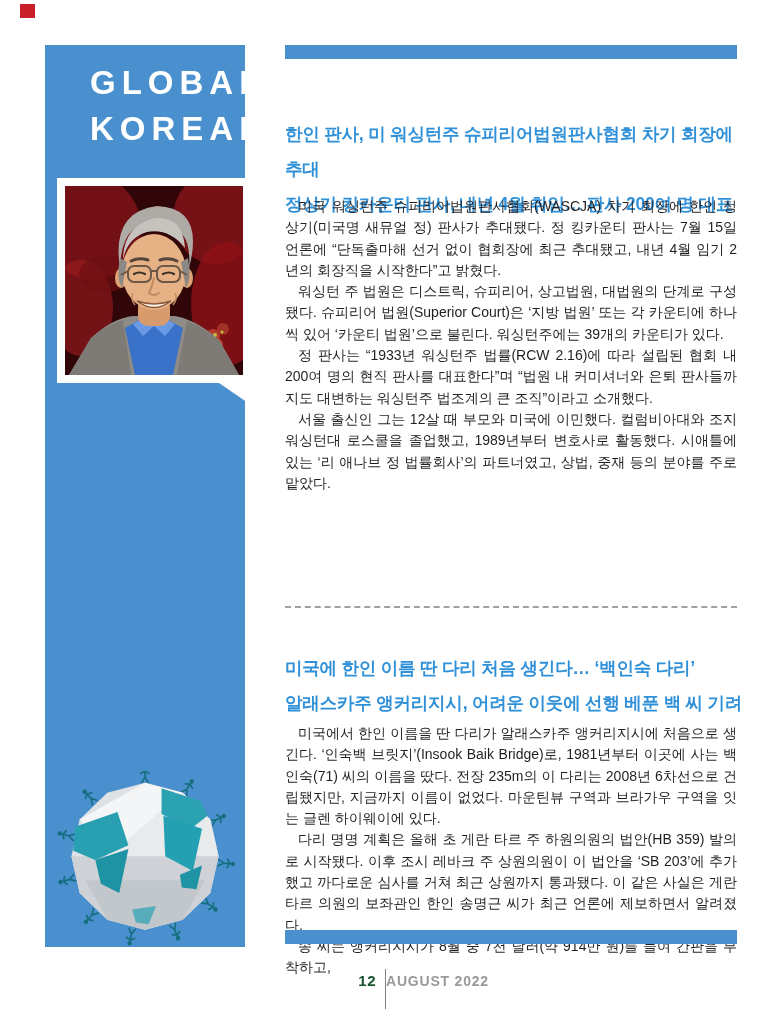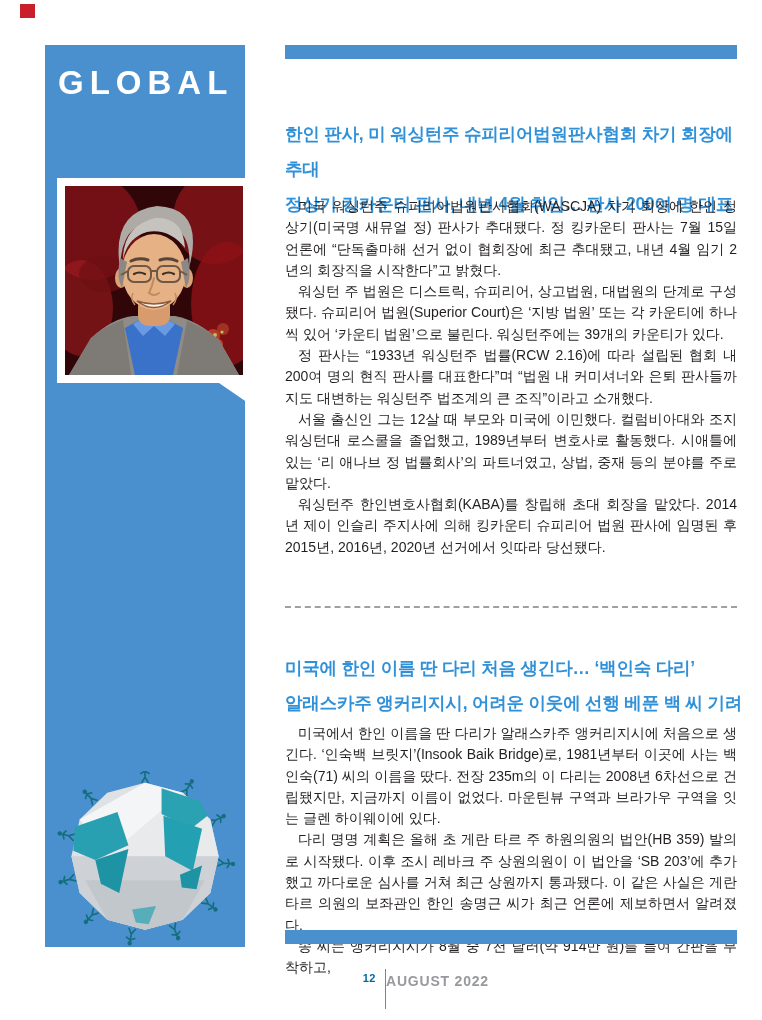--- a/index.html
+++ b/index.html
@@ -4,21 +4,21 @@
 <style>
   html,body { margin:0; padding:0; background:#ffffff; }
   body { width:762px; height:1020px; position:relative; font-family:"Liberation Sans", sans-serif; overflow:hidden; }
 
   .page { position:absolute; left:0; top:0; width:762px; height:1020px; background:#ffffff; }
 
   .corner-red { position:absolute; left:20px; top:4px; width:15px; height:14px; background:#c81f2a; }
 
   
   .sidebar { position:absolute; left:45px; top:45px; width:200px; height:902px; background:#4a90ce; }
-  .mag-title { padding:15px 0 0 13px; color:#ffffff; font-weight:bold; font-size:33px; line-height:46px; letter-spacing:6px; }
+  .mag-title { padding:15px 0 0 13px; color:#ffffff; font-weight:bold; font-size:33px; line-height:46px; letter-spacing:6px;margin-left:32px; }
   .mag-title span { display:block; }
 
   .photo-frame { position:absolute; left:12px; top:133px; width:194px; height:205px; background:#ffffff; }
   .photo-frame svg { position:absolute; left:8px; top:8px; width:178px; height:189px; display:block; }
   .photo-tail { position:absolute; right:0; top:100%; width:0; height:0; border-top:22px solid #ffffff; border-left:32px solid transparent; }
 
   .globe { position:absolute; left:8px; top:726px; width:184px; height:176px; }
 
   
   .bar { position:absolute; left:285px; width:452px; height:14px; background:#4a90ce; }
@@ -32,34 +32,35 @@
 
   .body-text { position:absolute; left:285px; width:452px; font-size:14px; line-height:21.3px; color:#231f20; text-align:justify; }
   .body-text p { margin:0; text-indent:13px; }
   #a1-body { top:196px; }
   #a2-body { top:723px; }
 
   .divider { position:absolute; left:285px; top:606px; width:452px; height:0; border-top:2px dashed #9ea1a4; }
 
   
   .footer { position:absolute; left:340px; top:969px; height:40px; display:flex; align-items:stretch; }
-  .footer .num { width:36px; text-align:right; font-weight:bold; font-size:11px; color:#0369a1; padding-top:3px; letter-spacing:.5px; }
+  .footer .num { width:36px; text-align:right; font-weight:bold; font-size:15px; color:#14532d; padding-top:3px; letter-spacing:.5px; }
   .footer .rule { width:1px; background:#808285; margin-left:9px; }
   .footer .issue { font-weight:bold; font-size:14px; color:#97999c; letter-spacing:.8px; padding-top:4px; }
 </style>
 </head>
 <body>
 
 <div class="page">
 
   <div class="corner-red"></div>
 
   <aside class="sidebar">
     <div class="mag-title">
       <span>GLOBAL</span>
+      <span>KOREAN</span>
     </div>
 
     <div class="photo-frame">
       <svg viewBox="0 0 178 189" preserveAspectRatio="none">
         <rect width="178" height="189" fill="#300609"></rect>
         <ellipse cx="28" cy="42" rx="48" ry="52" fill="#7e1318" opacity="0.85"></ellipse>
         <ellipse cx="150" cy="32" rx="42" ry="46" fill="#8e171b" opacity="0.75"></ellipse>
         <ellipse cx="16" cy="122" rx="32" ry="48" fill="#a01d20" opacity="0.6"></ellipse>
         <ellipse cx="162" cy="118" rx="36" ry="62" fill="#8e1216" opacity="0.8"></ellipse>
         <ellipse cx="40" cy="88" rx="26" ry="18" fill="#6d0f13" opacity="0.7"></ellipse>
@@ -154,21 +155,20 @@
   <h2 class="headline" id="a1-title">
     <span>한인 판사, 미 워싱턴주 슈피리어법원판사협회 차기 회장에 추대</span>
     <span>정상기 킹카운티 판사, 내년 4월 취임… 판사 200여 명 대표</span>
   </h2>
 
   <div class="body-text" id="a1-body">
     <p>미국 워싱턴주 슈피리어법원판사협회(WASCJA) 차기 회장에 한인 정상기(미국명 새뮤얼 정) 판사가 추대됐다. 정 킹카운티 판사는 7월 15일 언론에 “단독출마해 선거 없이 협회장에 최근 추대됐고, 내년 4월 임기 2년의 회장직을 시작한다”고 밝혔다.</p>
     <p>워싱턴 주 법원은 디스트릭, 슈피리어, 상고법원, 대법원의 단계로 구성됐다. 슈피리어 법원(Superior Court)은 ‘지방 법원’ 또는 각 카운티에 하나씩 있어 ‘카운티 법원’으로 불린다. 워싱턴주에는 39개의 카운티가 있다.</p>
     <p>정 판사는 “1933년 워싱턴주 법률(RCW 2.16)에 따라 설립된 협회 내 200여 명의 현직 판사를 대표한다”며 “법원 내 커미셔너와 은퇴 판사들까지도 대변하는 워싱턴주 법조계의 큰 조직”이라고 소개했다.</p>
     <p>서울 출신인 그는 12살 때 부모와 미국에 이민했다. 컬럼비아대와 조지워싱턴대 로스쿨을 졸업했고, 1989년부터 변호사로 활동했다. 시애틀에 있는 ‘리 애나브 정 법률회사’의 파트너였고, 상법, 중재 등의 분야를 주로 맡았다.</p>
-    <p>워싱턴주 한인변호사협회(KABA)를 창립해 초대 회장을 맡았다. 2014년 제이 인슬리 주지사에 의해 킹카운티 슈피리어 법원 판사에 임명된 후 2015년, 2016년, 2020년 선거에서 잇따라 당선됐다.</p>
   </div>
 
   <div class="divider"></div>
 
   <h2 class="headline" id="a2-title">
     <span>미국에 한인 이름 딴 다리 처음 생긴다… ‘백인숙 다리’</span>
     <span>알래스카주 앵커리지시, 어려운 이웃에 선행 베푼 백 씨 기려</span>
   </h2>
 
   <div class="body-text" id="a2-body">

